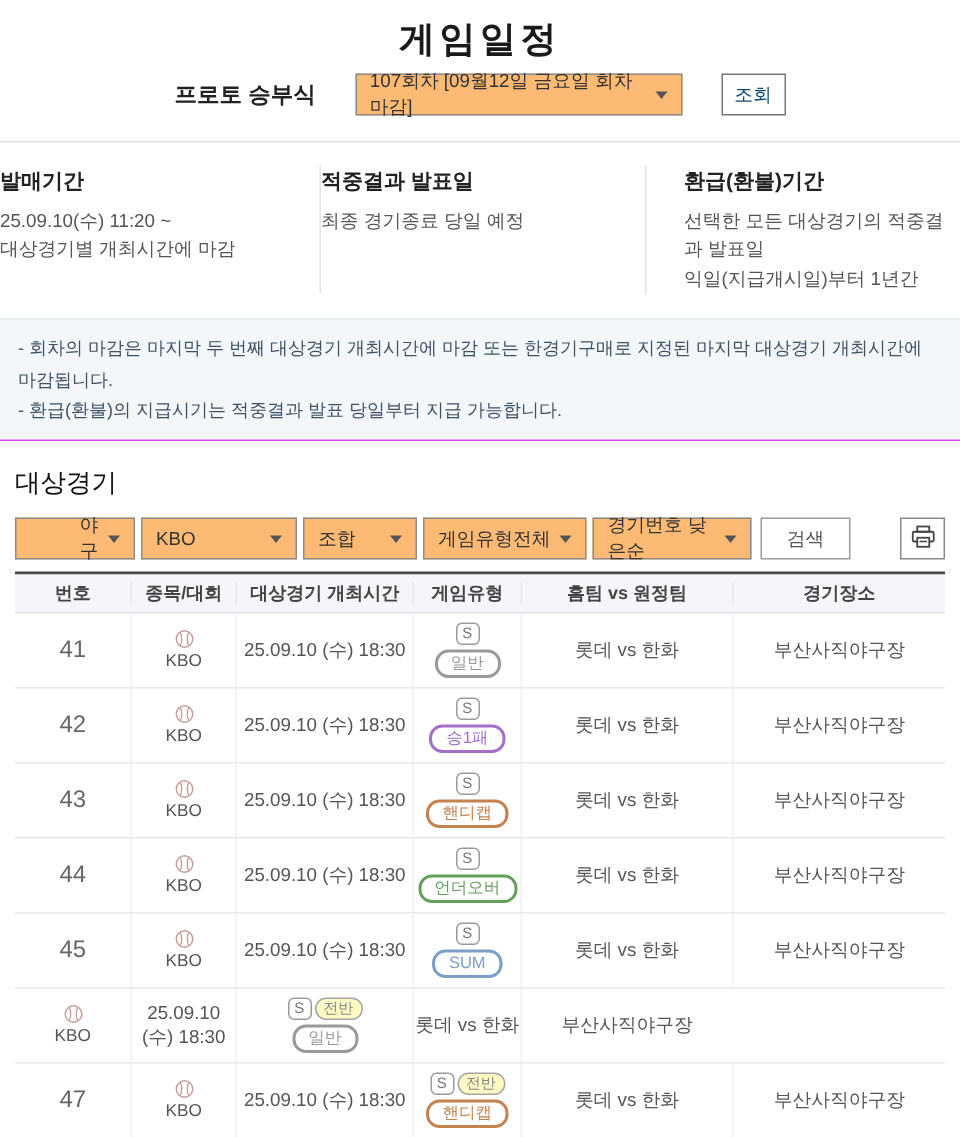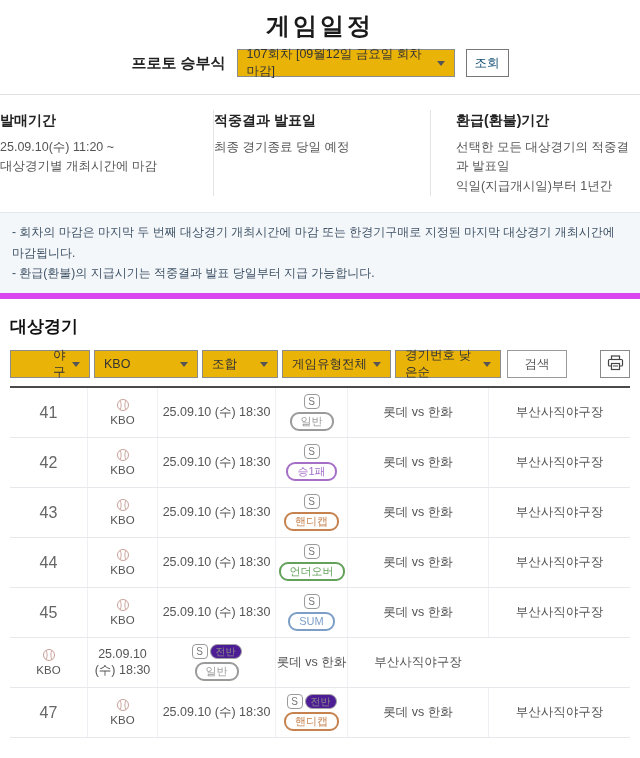--- a/index.html
+++ b/index.html
@@ -8,26 +8,26 @@
     width:640px; height:758px; overflow:hidden;
     font-family:"Liberation Sans","DejaVu Sans",sans-serif;
     color:#333;
   }
   .page-title {
     margin-top:10px; text-align:center;
     font-size:24px; font-weight:bold; letter-spacing:3px; color:#1a1a1a;
   }
   
   .round-row {
-    margin-top:7px; display:flex; align-items:center; justify-content:center; gap:11px;
+    margin-top:7px; display:flex; align-items:center; justify-content:center; gap:26px;
     height:28px;
   }
   .round-label { font-size:15px; font-weight:bold; color:#222; }
   .selectbox {
-    height:28px; border:1px solid #8c8c8c; background:#eab308;
+    height:28px; border:1px solid #8c8c8c; background:#fdba74;
     display:flex; align-items:center; justify-content:space-between;
     padding:0 9px; font-size:12.5px; color:#333; cursor:pointer;
   }
   .round-select { width:218px; }
   .caret {
     width:0; height:0; border-left:4px solid transparent; border-right:4px solid transparent;
     border-top:5px solid #555; margin-left:6px; flex:0 0 auto;
   }
   .btn {
     height:28px; border:1px solid #777; background:#fff; color:#0c4a6e;
@@ -41,26 +41,26 @@
     display:flex; padding:15px 0 16px;
   }
   .info-col { padding-top:2px; }
   .info-col:nth-child(1){ width:213px; }
   .info-col:nth-child(2){ width:217px; border-left:1px solid #e4e4e4; }
   .info-col:nth-child(3){ width:210px; border-left:1px solid #e4e4e4;padding-left:25px; }
   .info-title { font-size:14px; font-weight:bold; color:#222; margin-bottom:8px; }
   .info-line { font-size:12.5px; color:#555; line-height:1.55; }
   
   .notes-box {
-    background:#f4f7f9; border-top:1px solid #e3e8ec; border-bottom:6px solid #d946ef;
+    background:#f4f7f9; border-top:1px solid #e3e8ec; border-bottom:1px solid #d946ef;
     padding:9px 12px;
   }
   .note-line { font-size:12px; color:#3d5166; line-height:1.72; }
   
-  .section-title { margin:16px 10px 0; font-size:17px; font-weight:bold; color:#111; }
+  .section-title { margin:16px 10px 0; font-size:17px; font-weight:normal; color:#111; }
   
   .filter-row { margin:12px 10px 0; display:flex; align-items:center; gap:4px; height:28px; }
   .f-sport{width:80px;padding-left:42px;} .f-league{width:104px;} .f-combo{width:76px;}
   .f-type{width:109px;} .f-sort{width:106px;}
   .search-btn{ width:60px; margin-left:2px; border-color:#9a9a9a; color:#555; }
   .print-btn{
     margin-left:auto; width:30px; height:28px; border:1px solid #8a8a8a; background:#fff;
     display:flex; align-items:center; justify-content:center; cursor:pointer;
   }
   
@@ -89,21 +89,21 @@
   .league-label { font-size:11.5px; color:#555; margin-top:1px; }
   .badge-line { display:flex; align-items:center; gap:2px; }
   .s-badge {
     display:inline-block; width:16px; height:15px; line-height:14px;
     border:1px solid #9a9a9a; border-radius:4px;
     font-size:10px; color:#777; text-align:center; background:#fff;
   }
   .half-badge {
     display:inline-block; height:15px; line-height:14px; padding:0 5px;
     border:1px solid #a5a5a5; border-radius:8px;
-    font-size:10px; color:#888; background:#4c1d95;
+    font-size:10px; color:#888; background:#fef9c3;
   }
   .type-badge {
     margin-top:3px; display:inline-block; min-width:26px; padding:0 9px;
     border:2px solid #8b5cf6; border-radius:9px;
     font-size:11px; color:#9a9a9a; background:#fff; line-height:1.35;
   }
   .ball-icon svg{ display:block; }
 </style>
 </head>
 <body>
@@ -171,20 +171,28 @@
         <rect x="4.5" y="1" width="8" height="3.5" fill="none" stroke="#444" stroke-width="1.2"></rect>
         <rect x="1.5" y="4.5" width="14" height="6.5" rx="1" fill="none" stroke="#444" stroke-width="1.2"></rect>
         <rect x="4.5" y="8.5" width="8" height="6" fill="#fff" stroke="#444" stroke-width="1.2"></rect>
         <line x1="6" y1="11" x2="11" y2="11" stroke="#444" stroke-width="1"></line>
       </svg>
     </span>
   </button>
 </div>
 
 <div class="game-table">
+  <div class="t-head">
+    <div class="th">번호</div>
+    <div class="th">종목/대회</div>
+    <div class="th">대상경기 개최시간</div>
+    <div class="th">게임유형</div>
+    <div class="th">홈팀 vs 원정팀</div>
+    <div class="th">경기장소</div>
+  </div>
   <div>
       <div class="t-row">
     <div class="td td-no">41</div>
     <div class="td">
       <span class="ball-icon">
         <svg width="14" height="14" viewBox="0 0 16 16">
           <circle cx="8" cy="8" r="6.3" fill="#fff" stroke="#c79c94" stroke-width="1.1"></circle>
           <path d="M4.6 2.8 C 6.3 5.2, 6.3 10.8, 4.6 13.2" fill="none" stroke="#c79c94" stroke-width="1"></path>
           <path d="M11.4 2.8 C 9.7 5.2, 9.7 10.8, 11.4 13.2" fill="none" stroke="#c79c94" stroke-width="1"></path>
         </svg>

